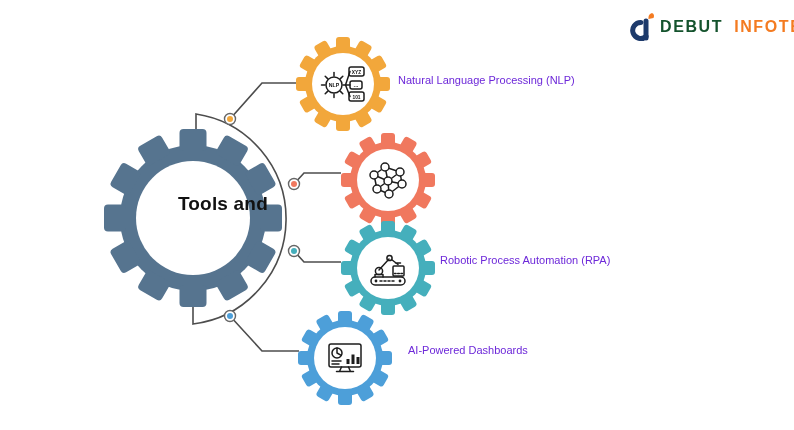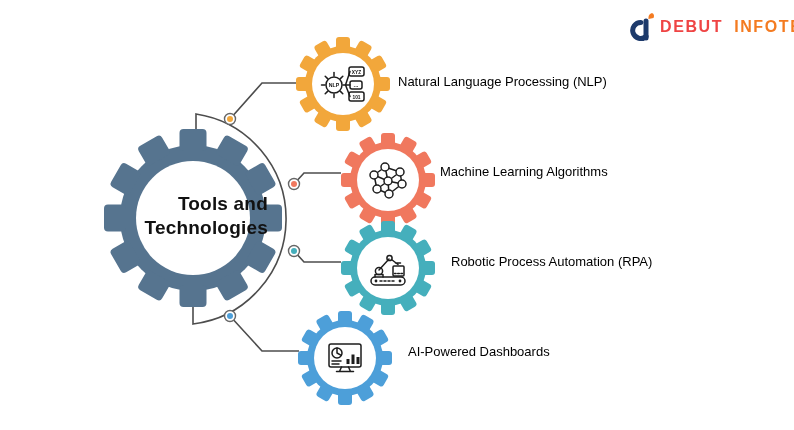--- a/index.html
+++ b/index.html
@@ -8,31 +8,31 @@
   .canvas { position:relative; width:794px; height:430px; background:#ffffff; }
   svg.scene { position:absolute; left:0; top:0; }
 
   
   .center-title {
     position:absolute; left:118px; top:192px; width:150px;
     text-align:right; font-weight:bold; font-size:19px; line-height:1.25;
     color:#111111; letter-spacing:.2px;
   }
   .item-label {
-    position:absolute; font-size:13px; color:#000000; white-space:nowrap;text-align:right;
+    position:absolute; font-size:11px; color:#6d28d9; white-space:nowrap;text-align:right;
   }
   .label-nlp  { left:398px; top:74px;  }
   .label-ml   { left:440px; top:164px; }
-  .label-rpa  { left:440px; top:254px;margin-left:11px; }
+  .label-rpa  { left:440px; top:254px; }
   .label-dash { left:408px; top:344px; }
 
   
   .logo { position:absolute; left:628px; top:12px; display:flex; align-items:center; gap:6px; }
   .logo-text { font-weight:bold; font-size:16px; letter-spacing:1.6px; white-space:nowrap; }
-  .logo-primary   { color:#ef4444; }
+  .logo-primary   { color:#14532d; }
   .logo-secondary { color:#f47b21; margin-left:5px; }
 
   
   .icon-stroke { stroke:#1d1d1d; stroke-width:1.5; fill:none;
                  stroke-linecap:round; stroke-linejoin:round; }
   .icon-fill   { fill:#1d1d1d; stroke:none; }
   .icon-node   { fill:#ffffff; stroke:#1d1d1d; stroke-width:1.5; }
   .icon-text   { fill:#111111; font-family:"Liberation Sans",sans-serif;
                  font-weight:bold; stroke:none; }
   .connector-path { fill:none; stroke-width:1.6; }
@@ -221,25 +221,23 @@
         <rect class="icon-fill" x="1.5" y="1" width="3" height="5"></rect>
         <rect class="icon-fill" x="6.5" y="-3.5" width="3" height="9.5"></rect>
         <rect class="icon-fill" x="11.5" y="-1" width="3" height="7"></rect>
         <path class="icon-stroke" d="M-3.5,9 L-5.5,13.5 M3.5,9 L5.5,13.5 M-8.5,13.5 H8.5"></path>
       </g>
     </g>
   </svg>
 
   <div class="center-title">
     <div>Tools and</div>
-    <div>Technologies</div>
   </div>
 
   <div class="item-label label-nlp">Natural Language Processing (NLP)</div>
-  <div class="item-label label-ml">Machine Learning Algorithms</div>
   <div class="item-label label-rpa">Robotic Process Automation (RPA)</div>
   <div class="item-label label-dash">AI-Powered Dashboards</div>
 
   <div class="logo">
     <svg width="26" height="30" viewBox="0 0 26 30">
       <path d="M24,1 q3,1 1.5,5 l-5,1 q-0.5,-5 3.5,-6 z" fill="#f47b21" stroke="none"></path>
       <path d="M18,9 V26" stroke="#1d3a6b" stroke-width="5" stroke-linecap="round" fill="none"></path>
       <path d="M18,24.5 A8,8 0 1 1 13,10.5" stroke="#1d3a6b" stroke-width="5" stroke-linecap="round" fill="none"></path>
     </svg>
     <div class="logo-text">

